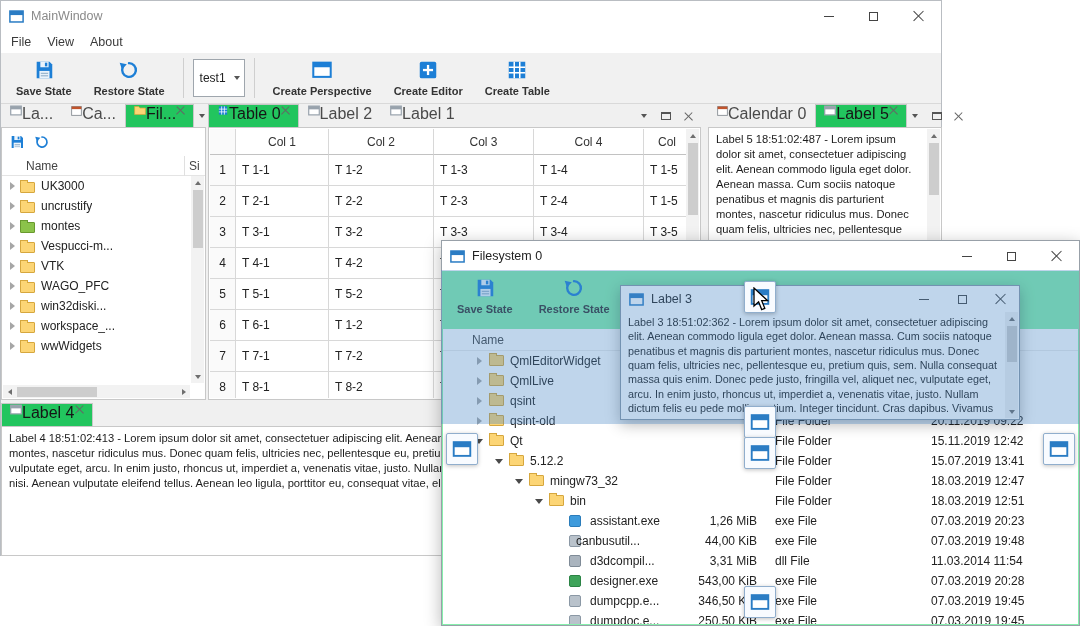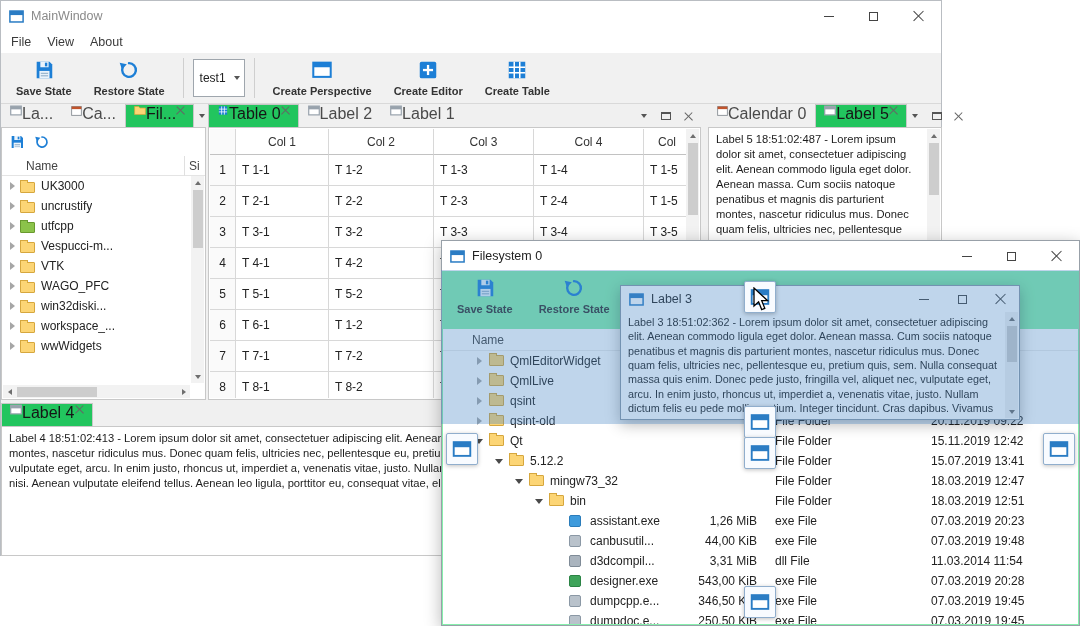--- a/index.html
+++ b/index.html
@@ -302,21 +302,21 @@
               <div class="ltlbl">UK3000</div>
             </div>
             <div class="ltrow">
               <div class="chev c"></div>
               <div class="fold"></div>
               <div class="ltlbl">uncrustify</div>
             </div>
             <div class="ltrow">
               <div class="chev c"></div>
               <div class="fold green"></div>
-              <div class="ltlbl">utfcpp</div>
+              <div class="ltlbl">montes</div>
             </div>
             <div class="ltrow">
               <div class="chev c"></div>
               <div class="fold"></div>
               <div class="ltlbl">Vespucci-m...</div>
             </div>
             <div class="ltrow">
               <div class="chev c"></div>
               <div class="fold"></div>
               <div class="ltlbl">VTK</div>
@@ -633,21 +633,21 @@
           </div>
           <div class="fsrow">
             <div class="fsicon exe-blue" style="left: 126px;"></div>
             <div class="fslbl" style="left: 147px;">assistant.exe</div>
             <div class="fcol fsize">1,26 MiB</div>
             <div class="fcol ftype">exe File</div>
             <div class="fcol fdate">07.03.2019 20:23</div>
           </div>
           <div class="fsrow">
             <div class="fsicon exe-gray" style="left: 126px;"></div>
-            <div class="fslbl" style="left: 147px;">canbusutil...</div>
+            <div class="fslbl" style="left: 133px;">canbusutil...</div>
             <div class="fcol fsize">44,00 KiB</div>
             <div class="fcol ftype">exe File</div>
             <div class="fcol fdate">07.03.2019 19:48</div>
           </div>
           <div class="fsrow">
             <div class="fsicon dll" style="left: 126px;"></div>
             <div class="fslbl" style="left: 147px;">d3dcompil...</div>
             <div class="fcol fsize">3,31 MiB</div>
             <div class="fcol ftype">dll File</div>
             <div class="fcol fdate">11.03.2014 11:54</div>

